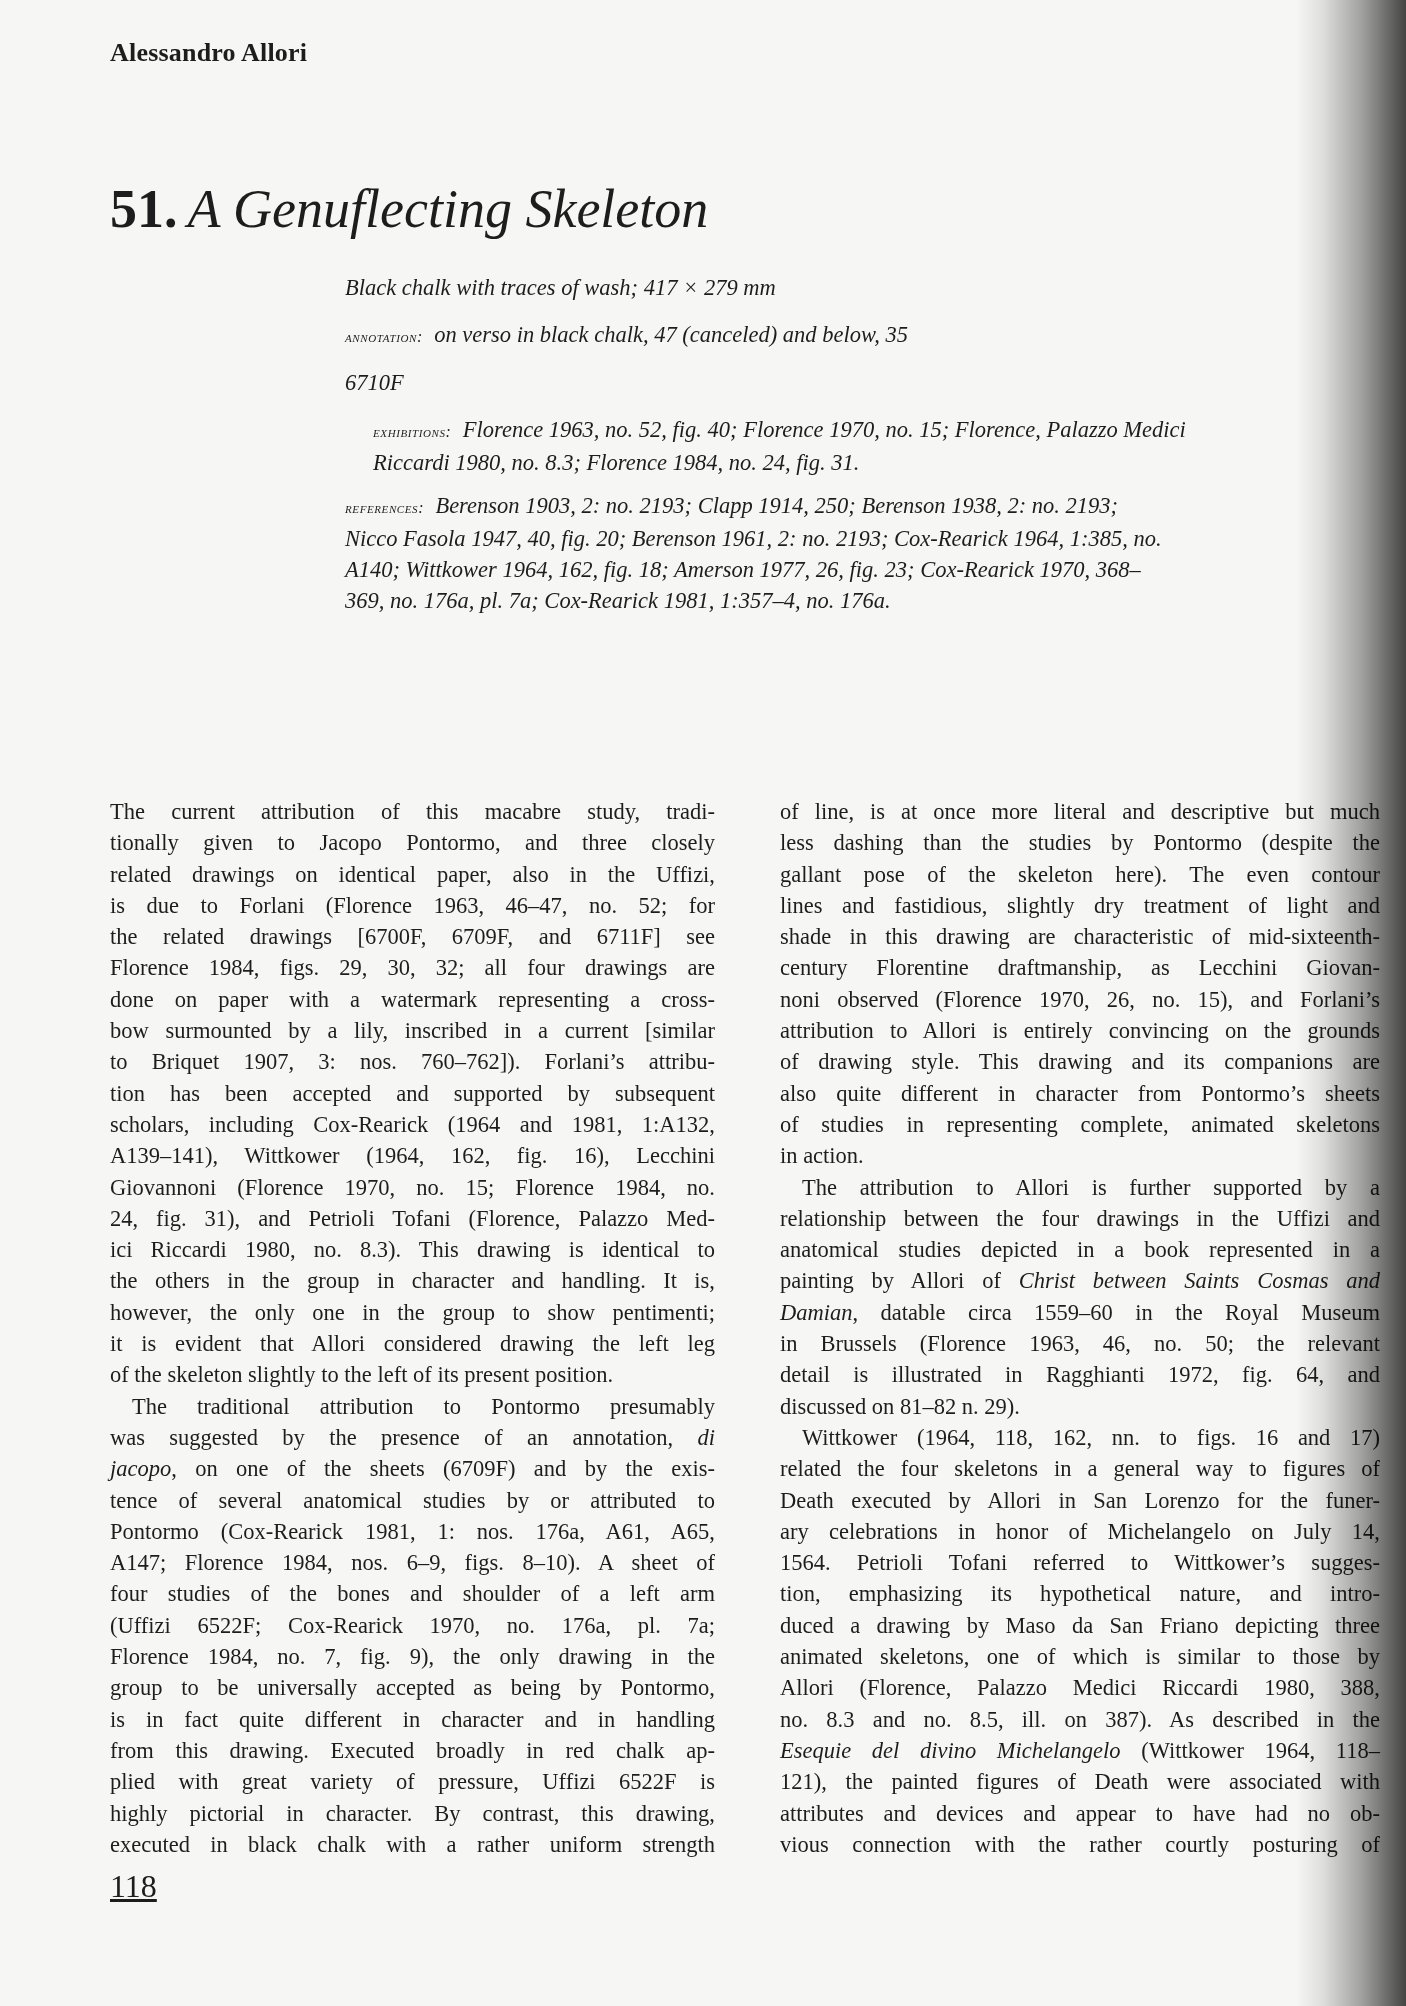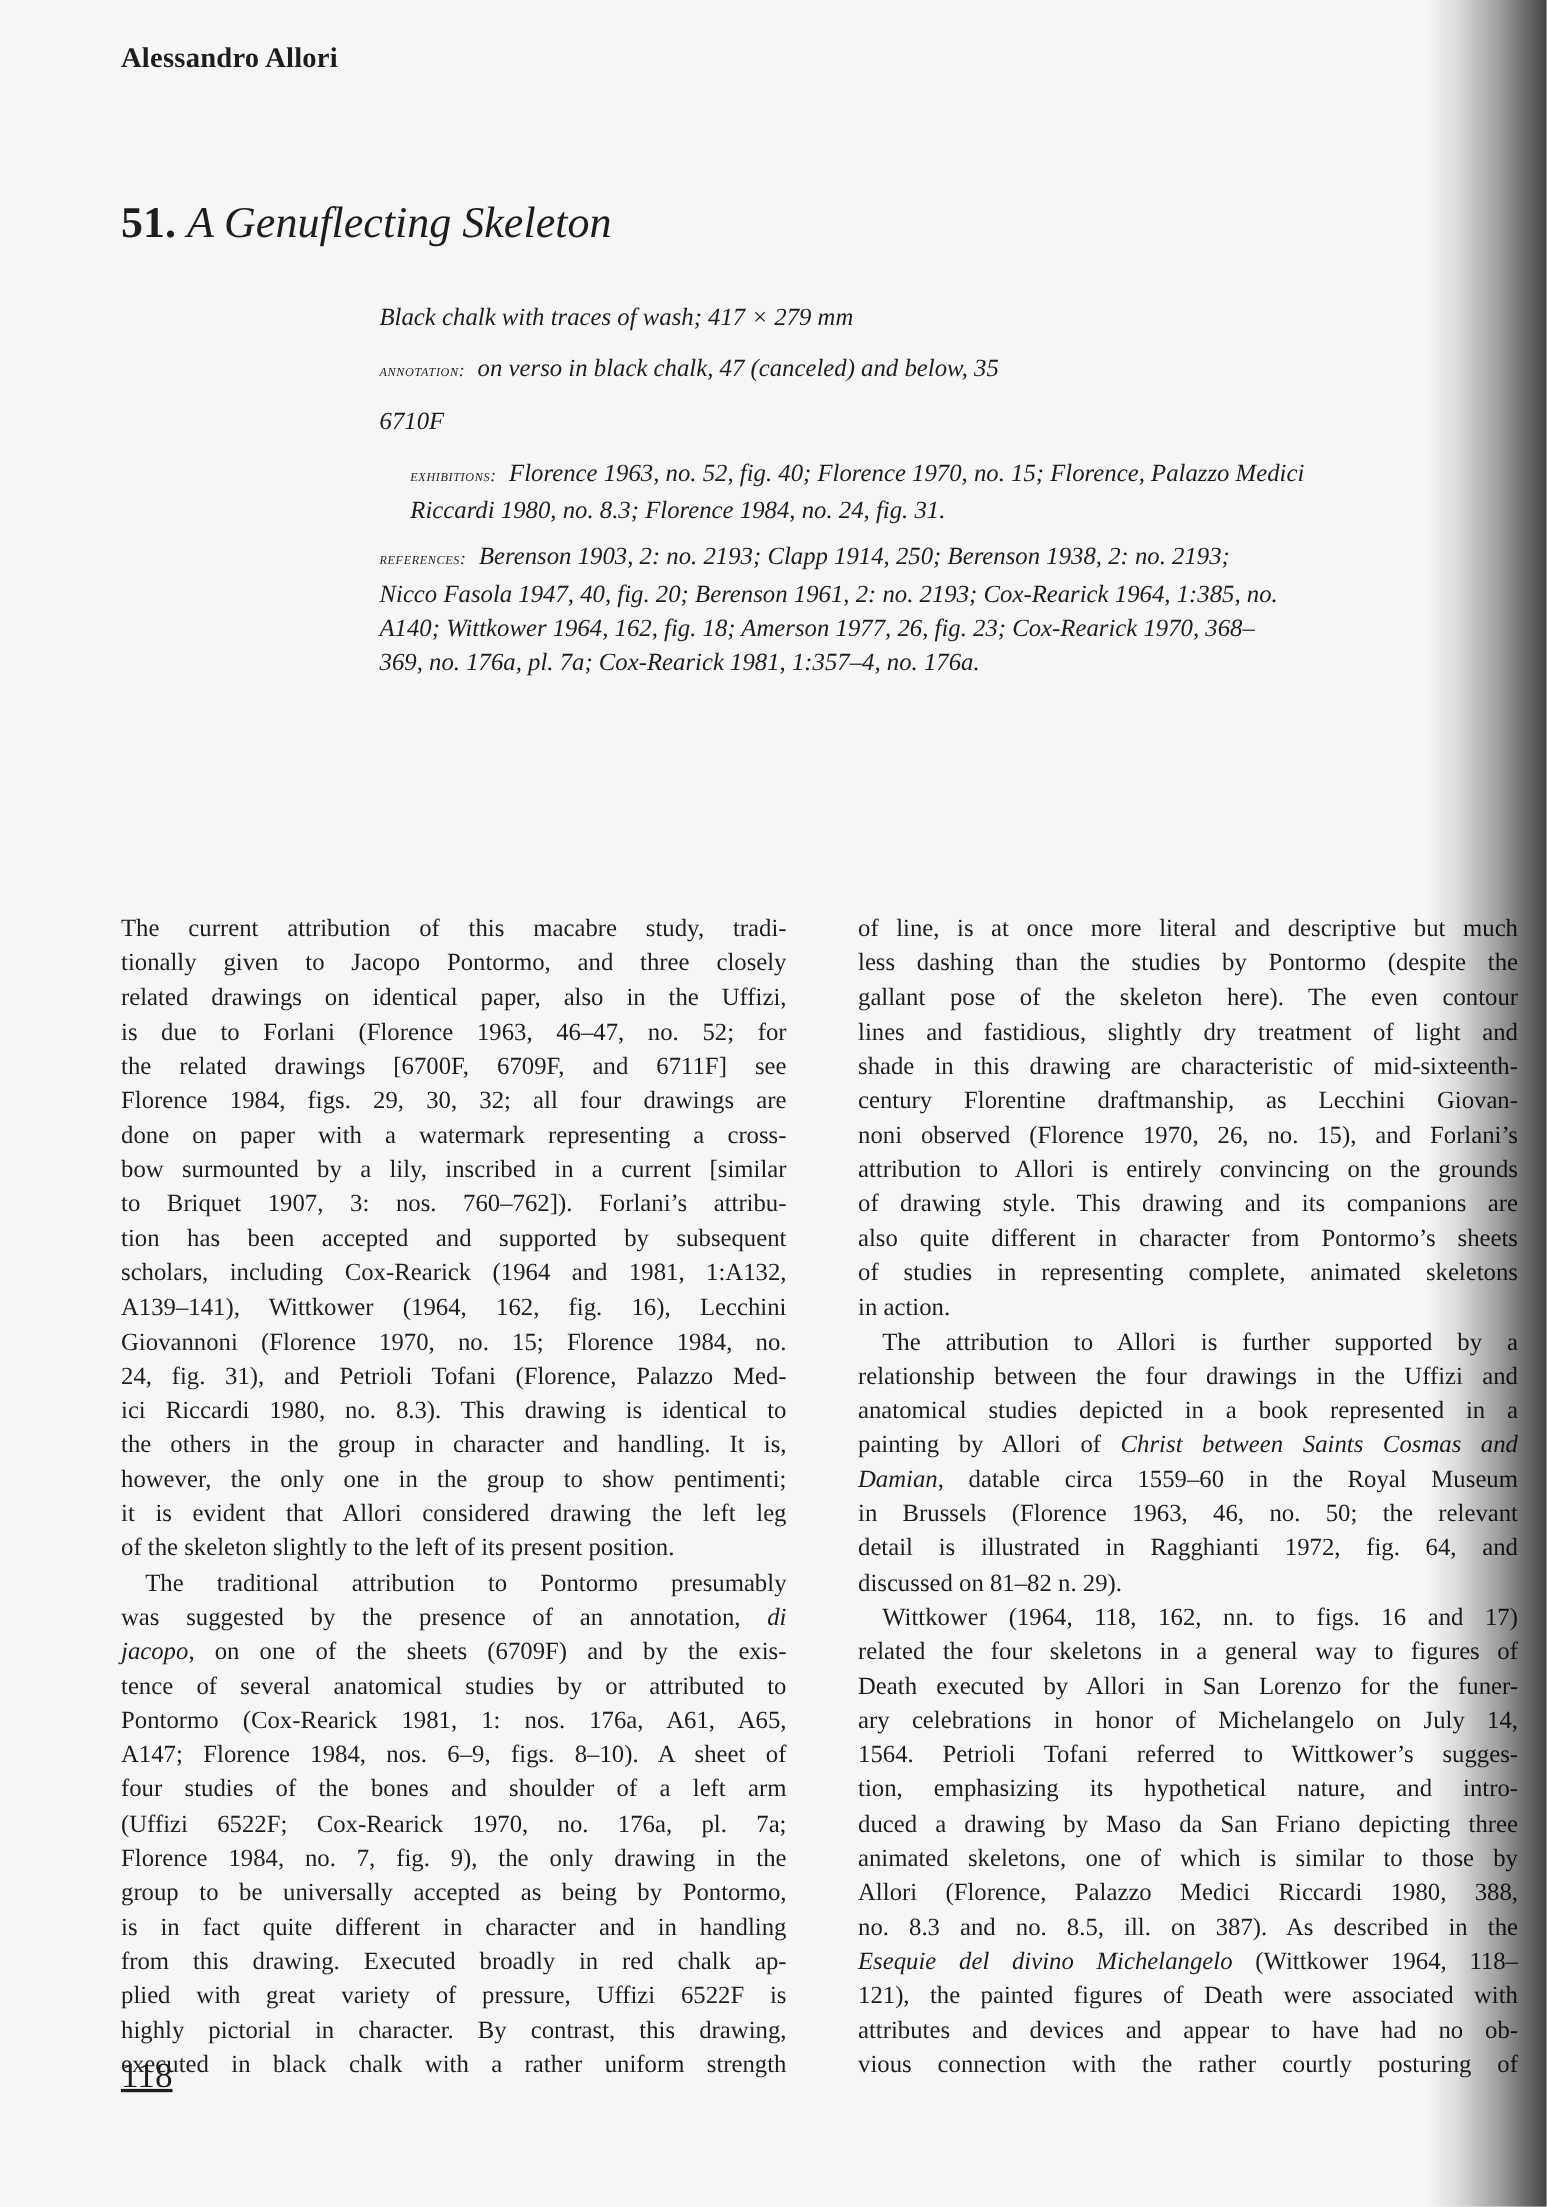--- a/index.html
+++ b/index.html
@@ -13,33 +13,33 @@
     position:absolute; top:0; right:0; width:110px; height:2006px;
     background:linear-gradient(to right, rgba(0,0,0,0) 0%, rgba(0,0,0,0.10) 25%, rgba(0,0,0,0.35) 60%, rgba(0,0,0,0.72) 100%);
     pointer-events:none;
   }
   .running-head {
     position:absolute; left:110px; top:38px;
     font-size:26px; font-weight:bold; letter-spacing:0.2px;
   }
   .title {
     position:absolute; left:110px; top:178px;
-    font-size:40px; white-space:nowrap;
+    font-size:54px; white-space:nowrap;
   }
   .title .num { font-weight:bold; }
   .title .name { font-style:italic; margin-left:10px; }
   .meta {
     position:absolute; left:345px; width:1000px;
     font-size:22.5px; line-height:31px; white-space:nowrap;font-style:italic;
   }
   .sc { font-variant:small-caps; text-transform:lowercase; font-size:16px; letter-spacing:0.6px; }
   .meta .line { display:block; }
   .col {
     position:absolute; top:796px; width:605px;
-    font-size:22.5px; line-height:31.3px; text-align:justify;margin-top:32px;
+    font-size:22.5px; line-height:31.3px; text-align:justify;
   }
   .col-left { left:110px; }
   .col-right { left:780px; width:600px; }
   .line { display:block; white-space:nowrap; text-align:justify; text-align-last:justify; }
   .line.last { text-align-last:left; }
   .it { font-style:italic; }
   .folio {
     position:absolute; left:110px; top:1868px; font-size:32px;text-decoration:underline;
   }
 </style>

